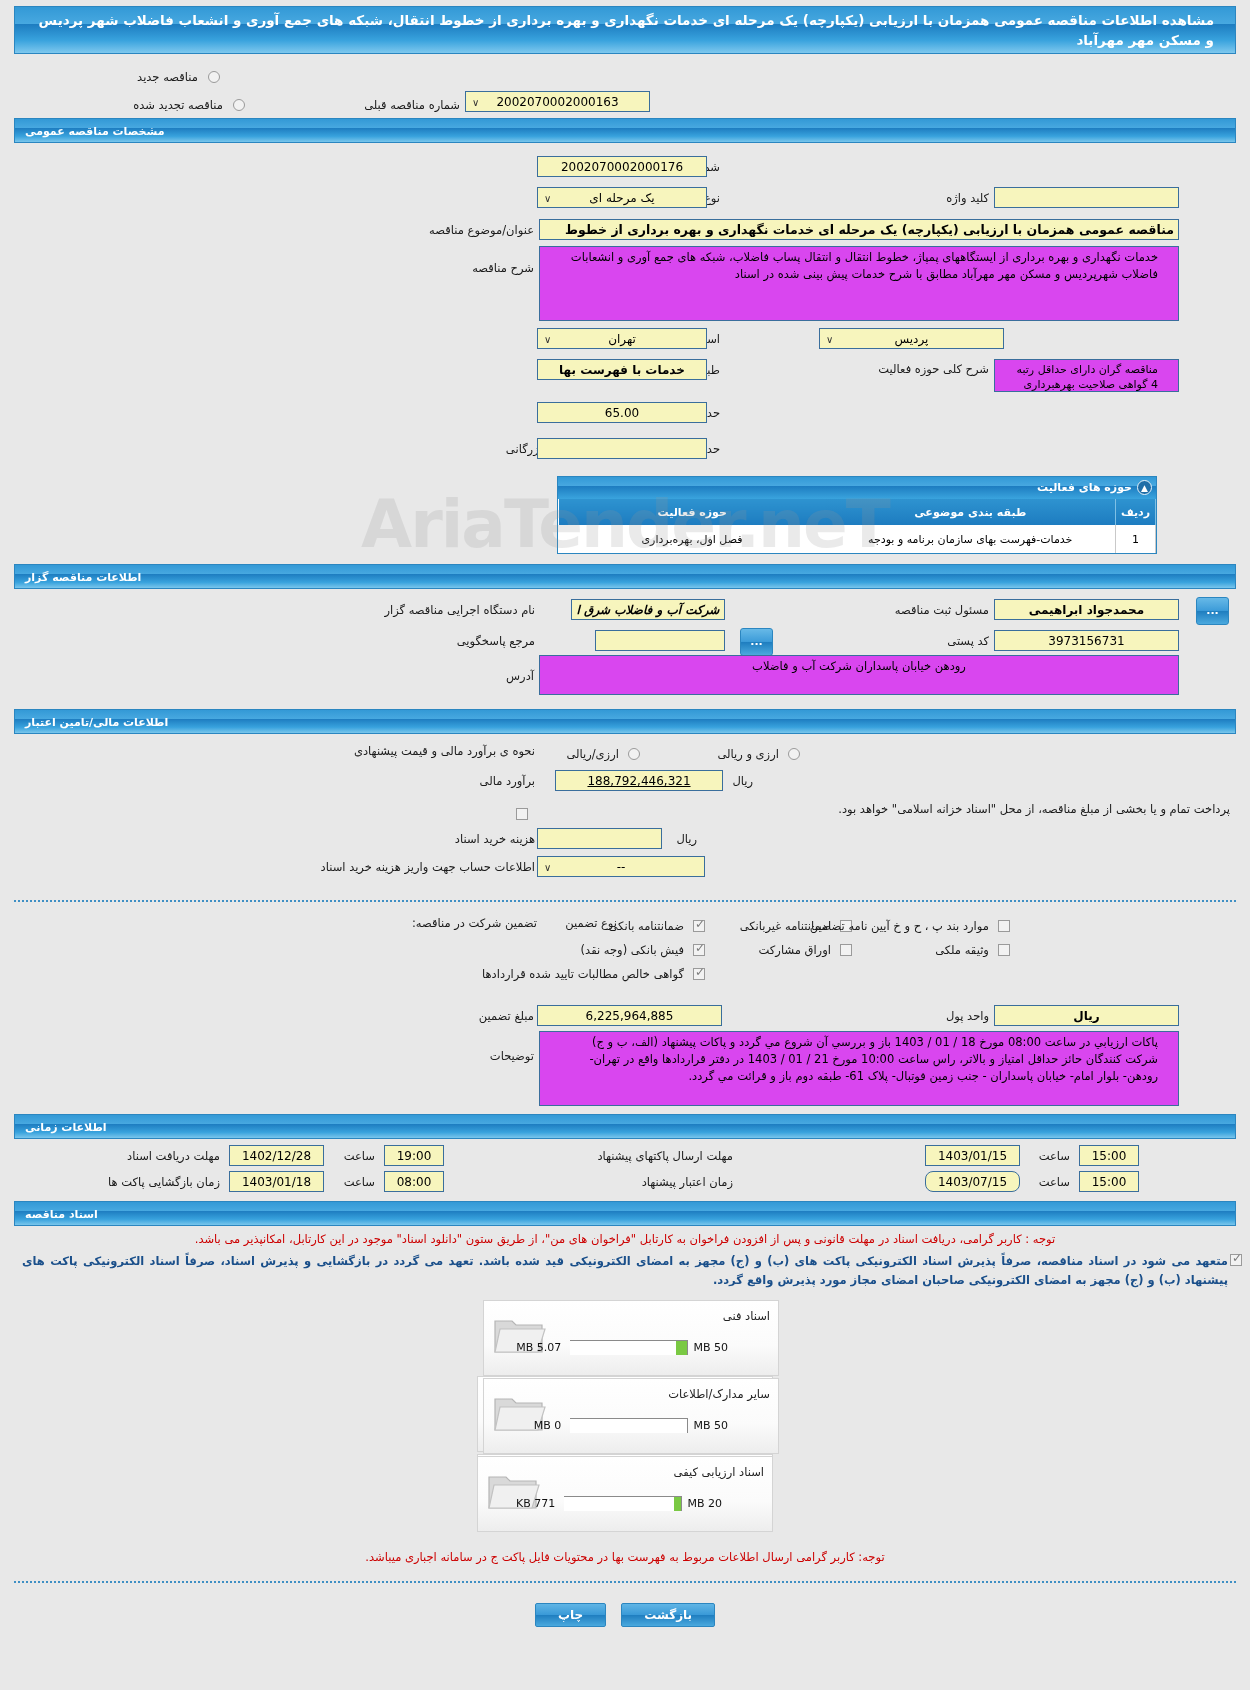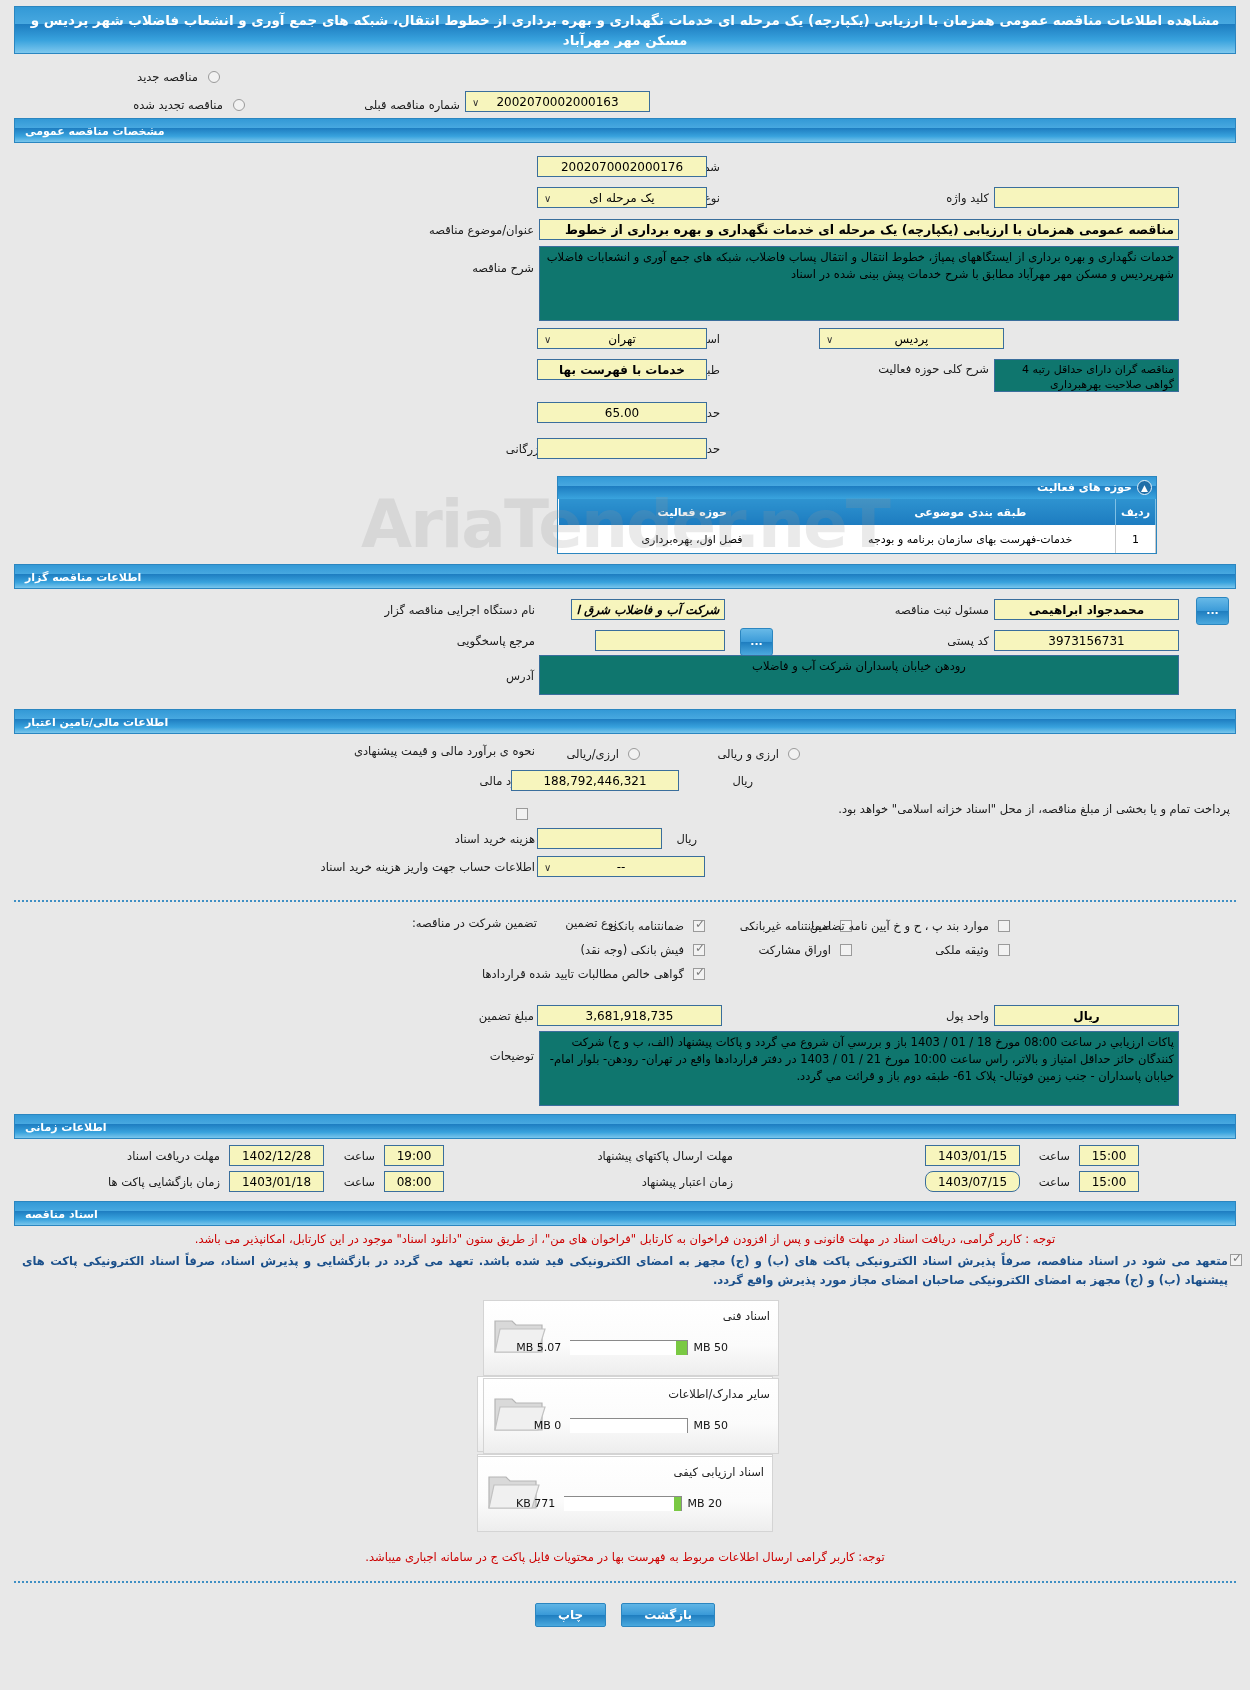--- a/index.html
+++ b/index.html
@@ -34,22 +34,22 @@
   
   .titlebar {
     margin: 6px 14px 0 14px;
     min-height: 44px;
     background: linear-gradient(to bottom,
         #3399d6 0%, #47a8e0 36%, #1d7cc0 37%, #38a2dd 72%, #7ec8ee 100%);
     border: 1px solid #2b86c0;
     color: #ffffff;
     font-size: 13.5px;
     font-weight: bold;
-    text-align: center;
-    padding: 3px 6px;
+    text-align: right;
+    padding: 3px 21px;
     line-height: 20px;
   }
 
   
   .row { position: relative; }
   .lbl {
     font-size: 11.5px;
     color: #1a1a1a;
     white-space: nowrap;
   }
@@ -66,25 +66,25 @@
     overflow: hidden;
   }
   .fld.num { text-align: center; font-family: "DejaVu Sans", sans-serif; }
   .fld.sel { position: relative; text-align: center; }
   .fld.sel .caret {
     position: absolute; left: 6px; top: 2px;
     font-size: 10px; color: #333;
   }
   .fld.bold { font-weight: bold; }
   .ta {
-    background: #0f766e;
+    background: #d946ef;
     border: 1px solid #3a6e9c;
     font-size: 11.5px;
     line-height: 17px;
-    padding: 2px 4px;
+    padding: 2px 20px;
     color: #000;
     overflow: hidden;
   }
 
   
   .abs { position: absolute; }
 
   
   .radio {
     display: inline-block;
@@ -354,21 +354,21 @@
     <span class="abs" style="right:610px; top:9px;">
       <span class="radio"></span>
       <span class="lbl" style="margin-right:4px;">ارزی/ریالی</span>
     </span>
     <span class="abs" style="right:450px; top:9px;">
       <span class="radio"></span>
       <span class="lbl" style="margin-right:4px;">ارزی و ریالی</span>
     </span>
 
     <span class="abs lbl" style="right:715px; top:40px;">برآورد مالی</span>
-    <span class="abs fld num" style="right:571px; top:36px; width:168px;">188,792,446,321</span>
+    <span class="abs fld num" style="right:527px; top:36px; width:168px;text-decoration:underline;">188,792,446,321</span>
     <span class="abs lbl" style="right:497px; top:40px;">ریال</span>
 
     <span class="abs chk" style="right:722px; top:69px;"></span>
     <span class="abs lbl" style="right:20px; top:68px; left:auto; width:700px; text-align:right;">پرداخت تمام و یا بخشی از مبلغ مناقصه، از محل "اسناد خزانه اسلامی" خواهد بود.</span>
 
     <span class="abs lbl" style="right:715px; top:98px;">هزینه خرید اسناد</span>
     <span class="abs fld" style="right:588px; top:94px; width:125px;"></span>
     <span class="abs lbl" style="right:553px; top:98px;">ریال</span>
   </div>
 
@@ -413,21 +413,21 @@
     </span>
 
     <span class="abs" style="right:545px; top:51px;">
       <span class="chk on"></span>
       <span class="lbl" style="margin-right:4px;">گواهی خالص مطالبات تایید شده قراردادها</span>
     </span>
   </div>
 
   <div class="row" style="height:110px; position:relative;">
     <span class="abs lbl" style="right:716px; top:5px;">مبلغ تضمین</span>
-    <span class="abs fld num" style="right:528px; top:1px; width:185px;">3,681,918,735</span>
+    <span class="abs fld num" style="right:528px; top:1px; width:185px;">6,225,964,885</span>
     <span class="abs lbl" style="right:261px; top:5px;">واحد پول</span>
     <span class="abs fld bold" style="right:71px; top:1px; width:185px; text-align:center;">ریال</span>
 
     <span class="abs lbl" style="right:716px; top:45px;">توضیحات</span>
     <span class="abs ta" style="right:71px; top:27px; width:640px; height:75px;">پاکات ارزیابي در ساعت  08:00 مورخ 18 / 01 / 1403 باز و بررسي آن شروع مي گردد و پاکات پیشنهاد (الف، ب و ج) شرکت کنندگان حائز حداقل امتیاز و بالاتر، راس ساعت 10:00 مورخ 21 / 01 / 1403 در دفتر قراردادها واقع در تهران- رودهن- بلوار امام- خیابان پاسداران - جنب زمین فوتبال- پلاک 61- طبقه دوم باز و قرائت مي گردد.</span>
   </div>
 
   <div class="bar">
     <span class="bar-label">اطلاعات زمانی</span>
   </div>

